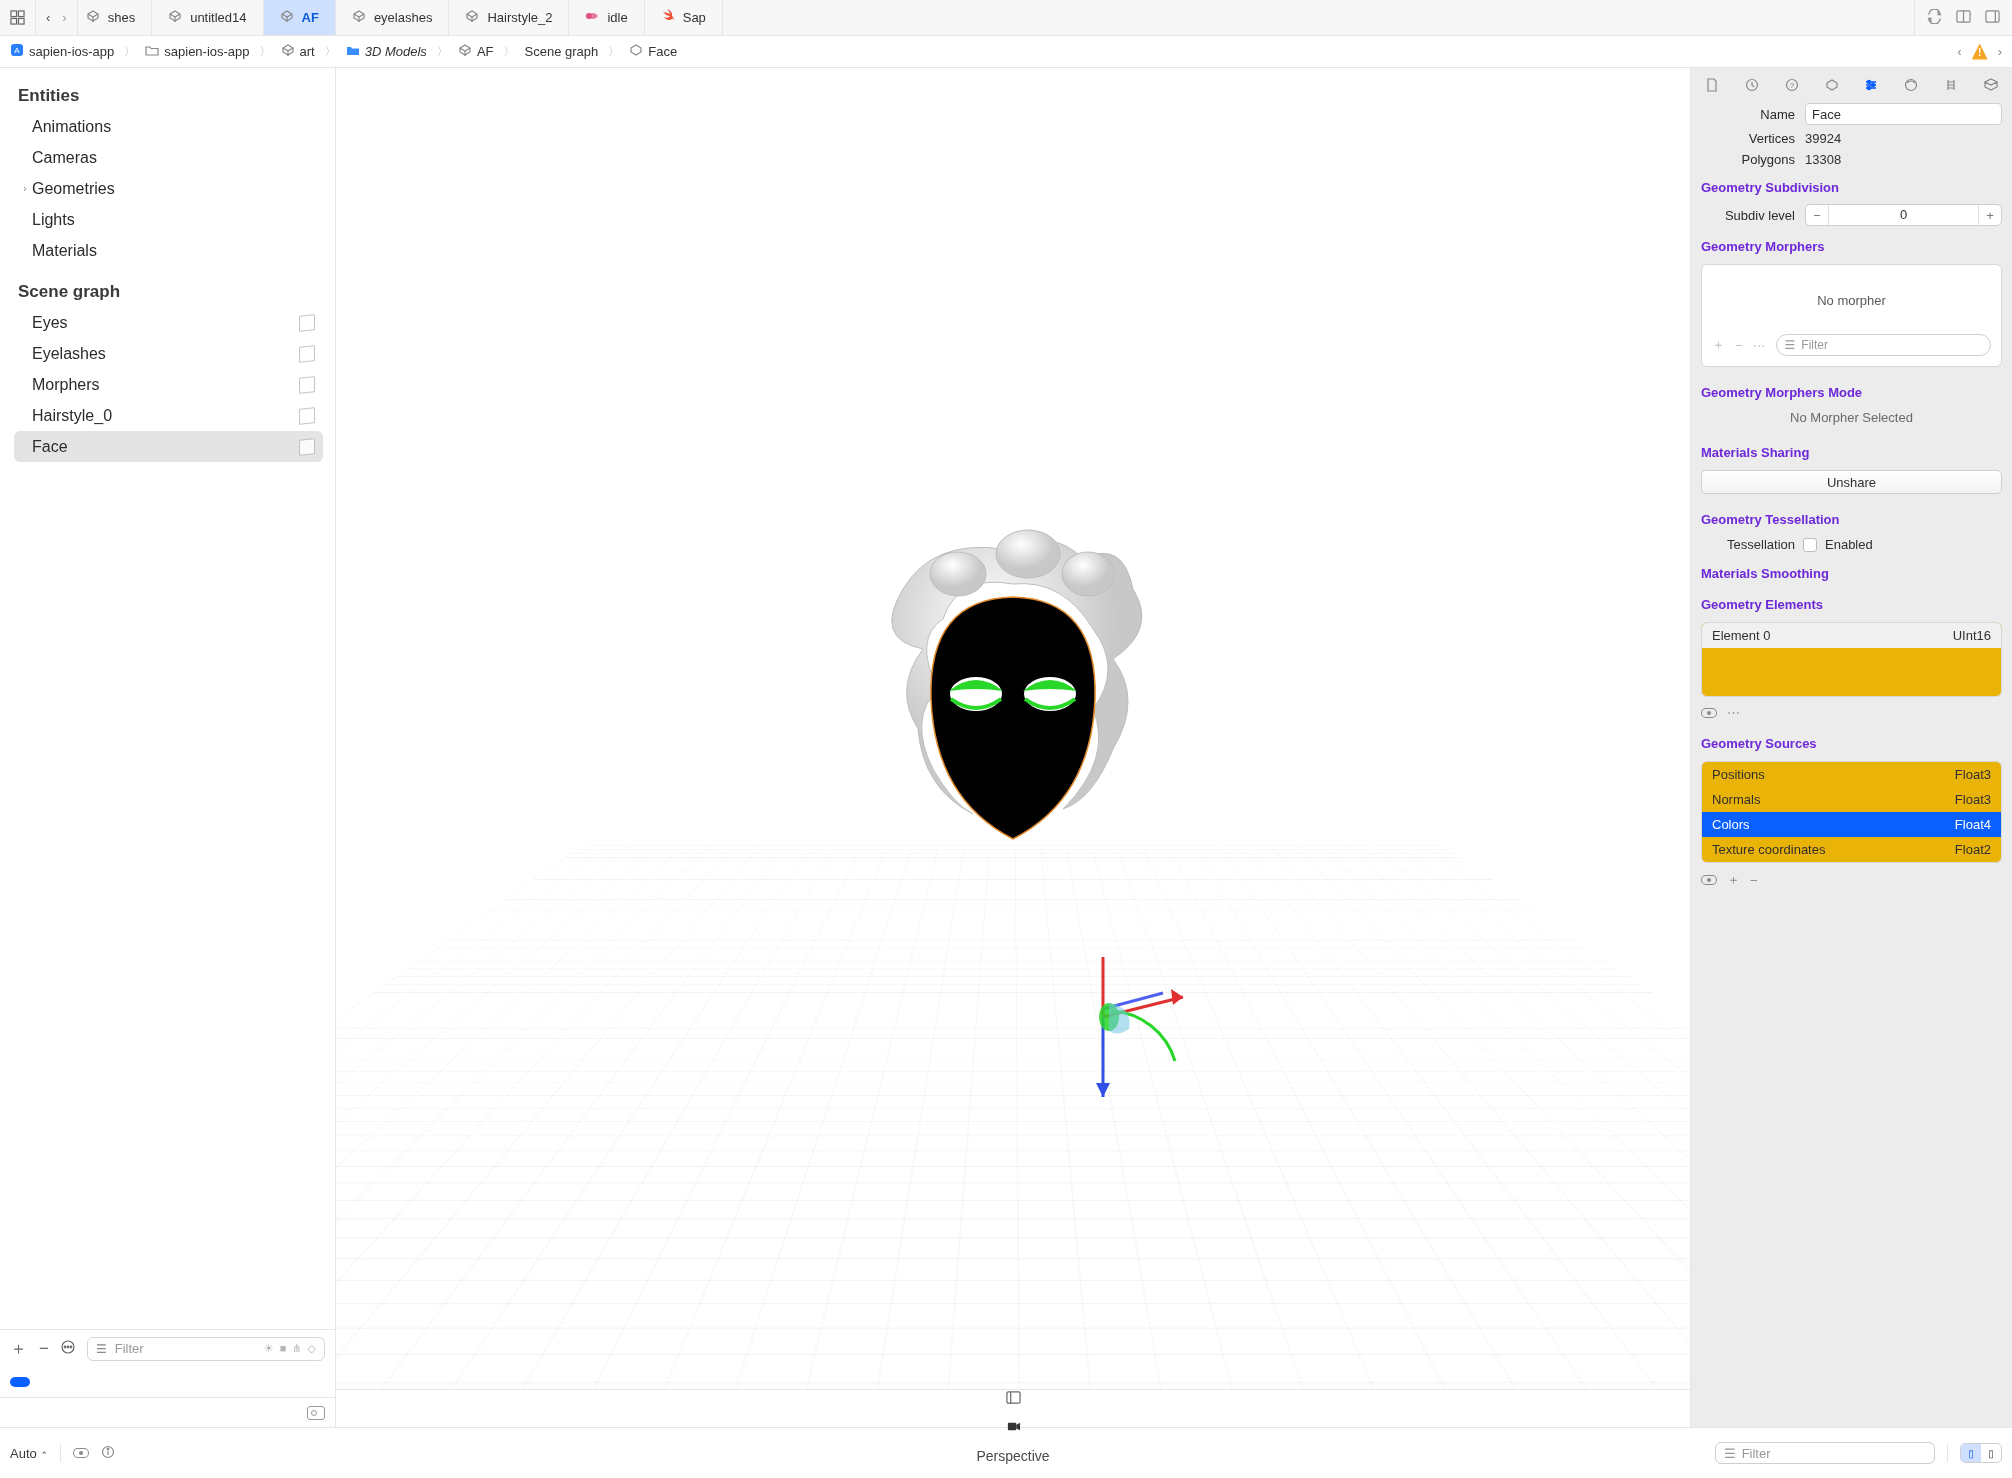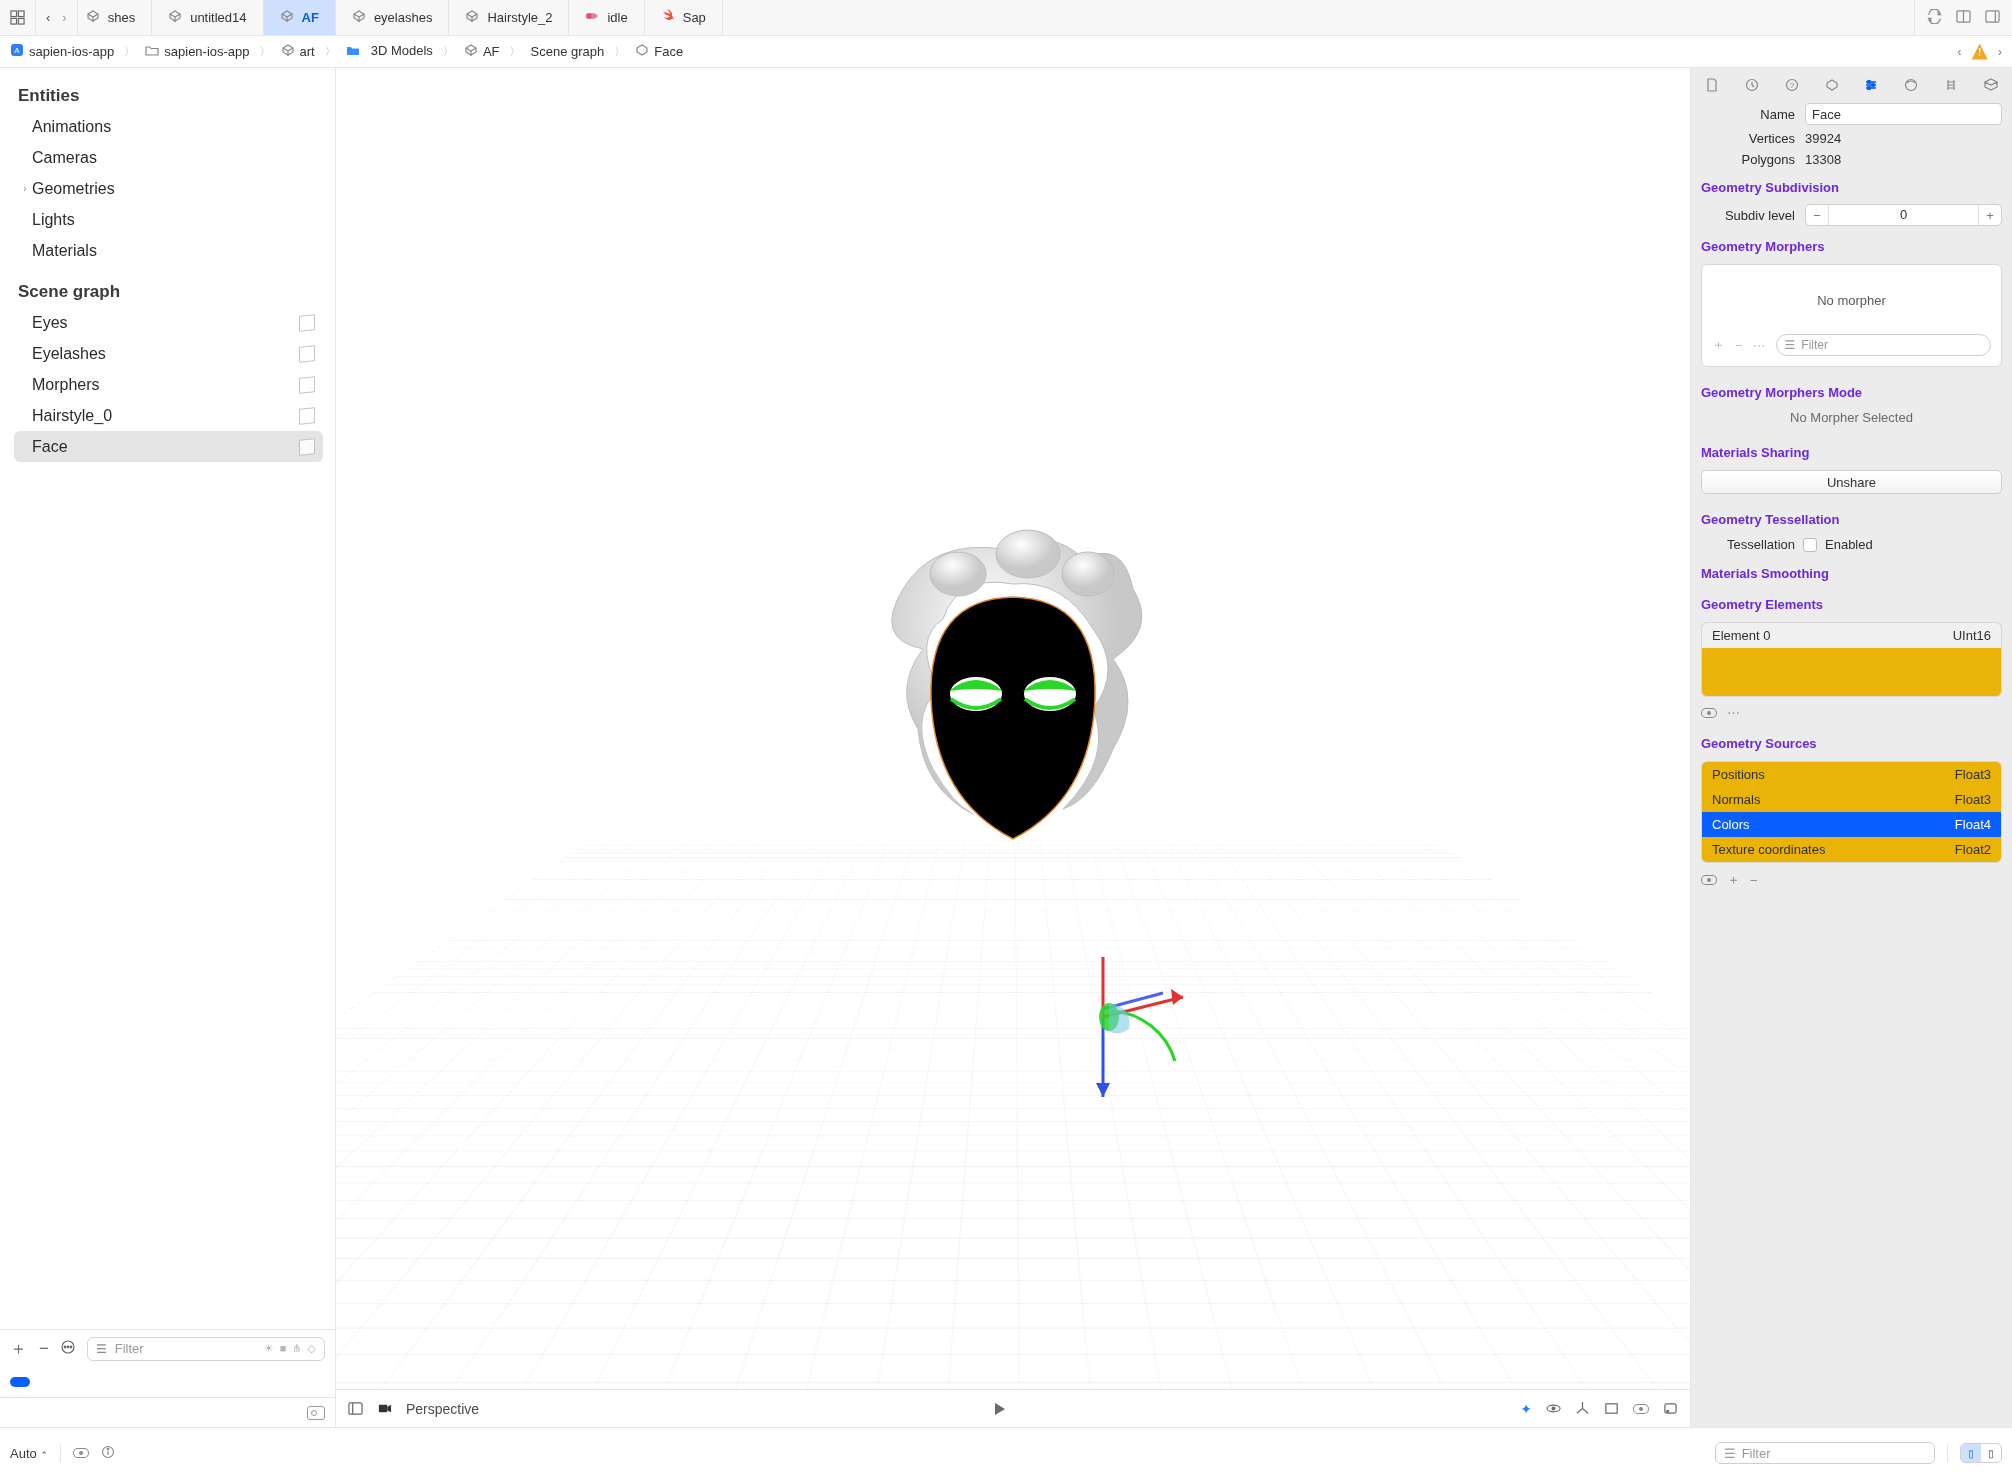--- a/index.html
+++ b/index.html
@@ -59,21 +59,21 @@
   repeating-linear-gradient(to right, rgba(0,0,0,0.035) 0 1px, transparent 1px 40px),
   repeating-linear-gradient(to top, rgba(0,0,0,0.05) 0 1px, transparent 1px 20px),
   linear-gradient(#fff,#fff);
   transform: perspective(900px) rotateX(62deg) translateY(22%);
   transform-origin: center 72%;
   mask-image: linear-gradient(to top, transparent 0%, black 25%, black 90%, transparent 100%);
 }
 .headsvg { position:absolute; left:50%; top:47%; transform:translate(-50%,-50%); }
 .gizmo { position:absolute; left:50%; top:65%; }
 
-.view-toolbar { display:flex; align-items:center; height:38px; padding:0 12px; border-top:1px solid var(--border); font-size:14px; color:#4a4a4a; gap:14px; }
+.view-toolbar { display:flex; align-items:center; height:38px; padding:0 12px; border-top:1px solid var(--border); font-size:14px; color:#4a4a4a; gap:14px;flex-direction:column; }
 .view-toolbar .spacer { flex:1; }
 .view-toolbar .icn { color:#6a6a6a; display:flex; align-items:center; }
 .play { width:0;height:0;border-top:6px solid transparent;border-bottom:6px solid transparent;border-left:10px solid #6a6a6a; }
 
 
 .insp-tabs { display:flex; align-items:center; justify-content:space-between; padding:6px 10px 4px; color:#777; }
 .insp-tabs .it { width:22px; height:22px; display:flex; align-items:center; justify-content:center; border-radius:4px; }
 .insp-tabs .it.active { color: var(--accent); }
 .insp-body { flex:1; overflow:auto; font-size:13px; color:#303030; }
 .formrow { display:flex; align-items:center; padding:3px 10px; gap:10px; }
@@ -217,21 +217,21 @@
         </span>
         <span class="sep">〉</span>
         <span style="display: inline-flex; align-items: center; gap: 5px;">
           <span class="ic"><svg width="14" height="14" viewBox="0 0 14 14" fill="none" stroke="#888" stroke-width="1.2">
               <path d="M2 5l5-3 5 3v4l-5 3-5-3z"></path>
               <path d="M2 5l5 3 5-3M7 8v5"></path>
             </svg></span>
           <span>art</span>
         </span>
         <span class="sep">〉</span>
-        <span style="display: inline-flex; align-items: flex-start; gap: 11px;">
+        <span style="display: inline-flex; align-items: center; gap: 5px; font-style: italic;">
           <span class="ic"><svg width="14" height="14" viewBox="0 0 14 14">
               <path fill="#3a8fff" d="M1 4h4l1 1.5h7V12H1z"></path>
             </svg></span>
           <span>3D Models</span>
         </span>
         <span class="sep">〉</span>
         <span style="display: inline-flex; align-items: center; gap: 5px;">
           <span class="ic"><svg width="14" height="14" viewBox="0 0 14 14" fill="none" stroke="#888" stroke-width="1.2">
               <path d="M2 5l5-3 5 3v4l-5 3-5-3z"></path>
               <path d="M2 5l5 3 5-3M7 8v5"></path>

